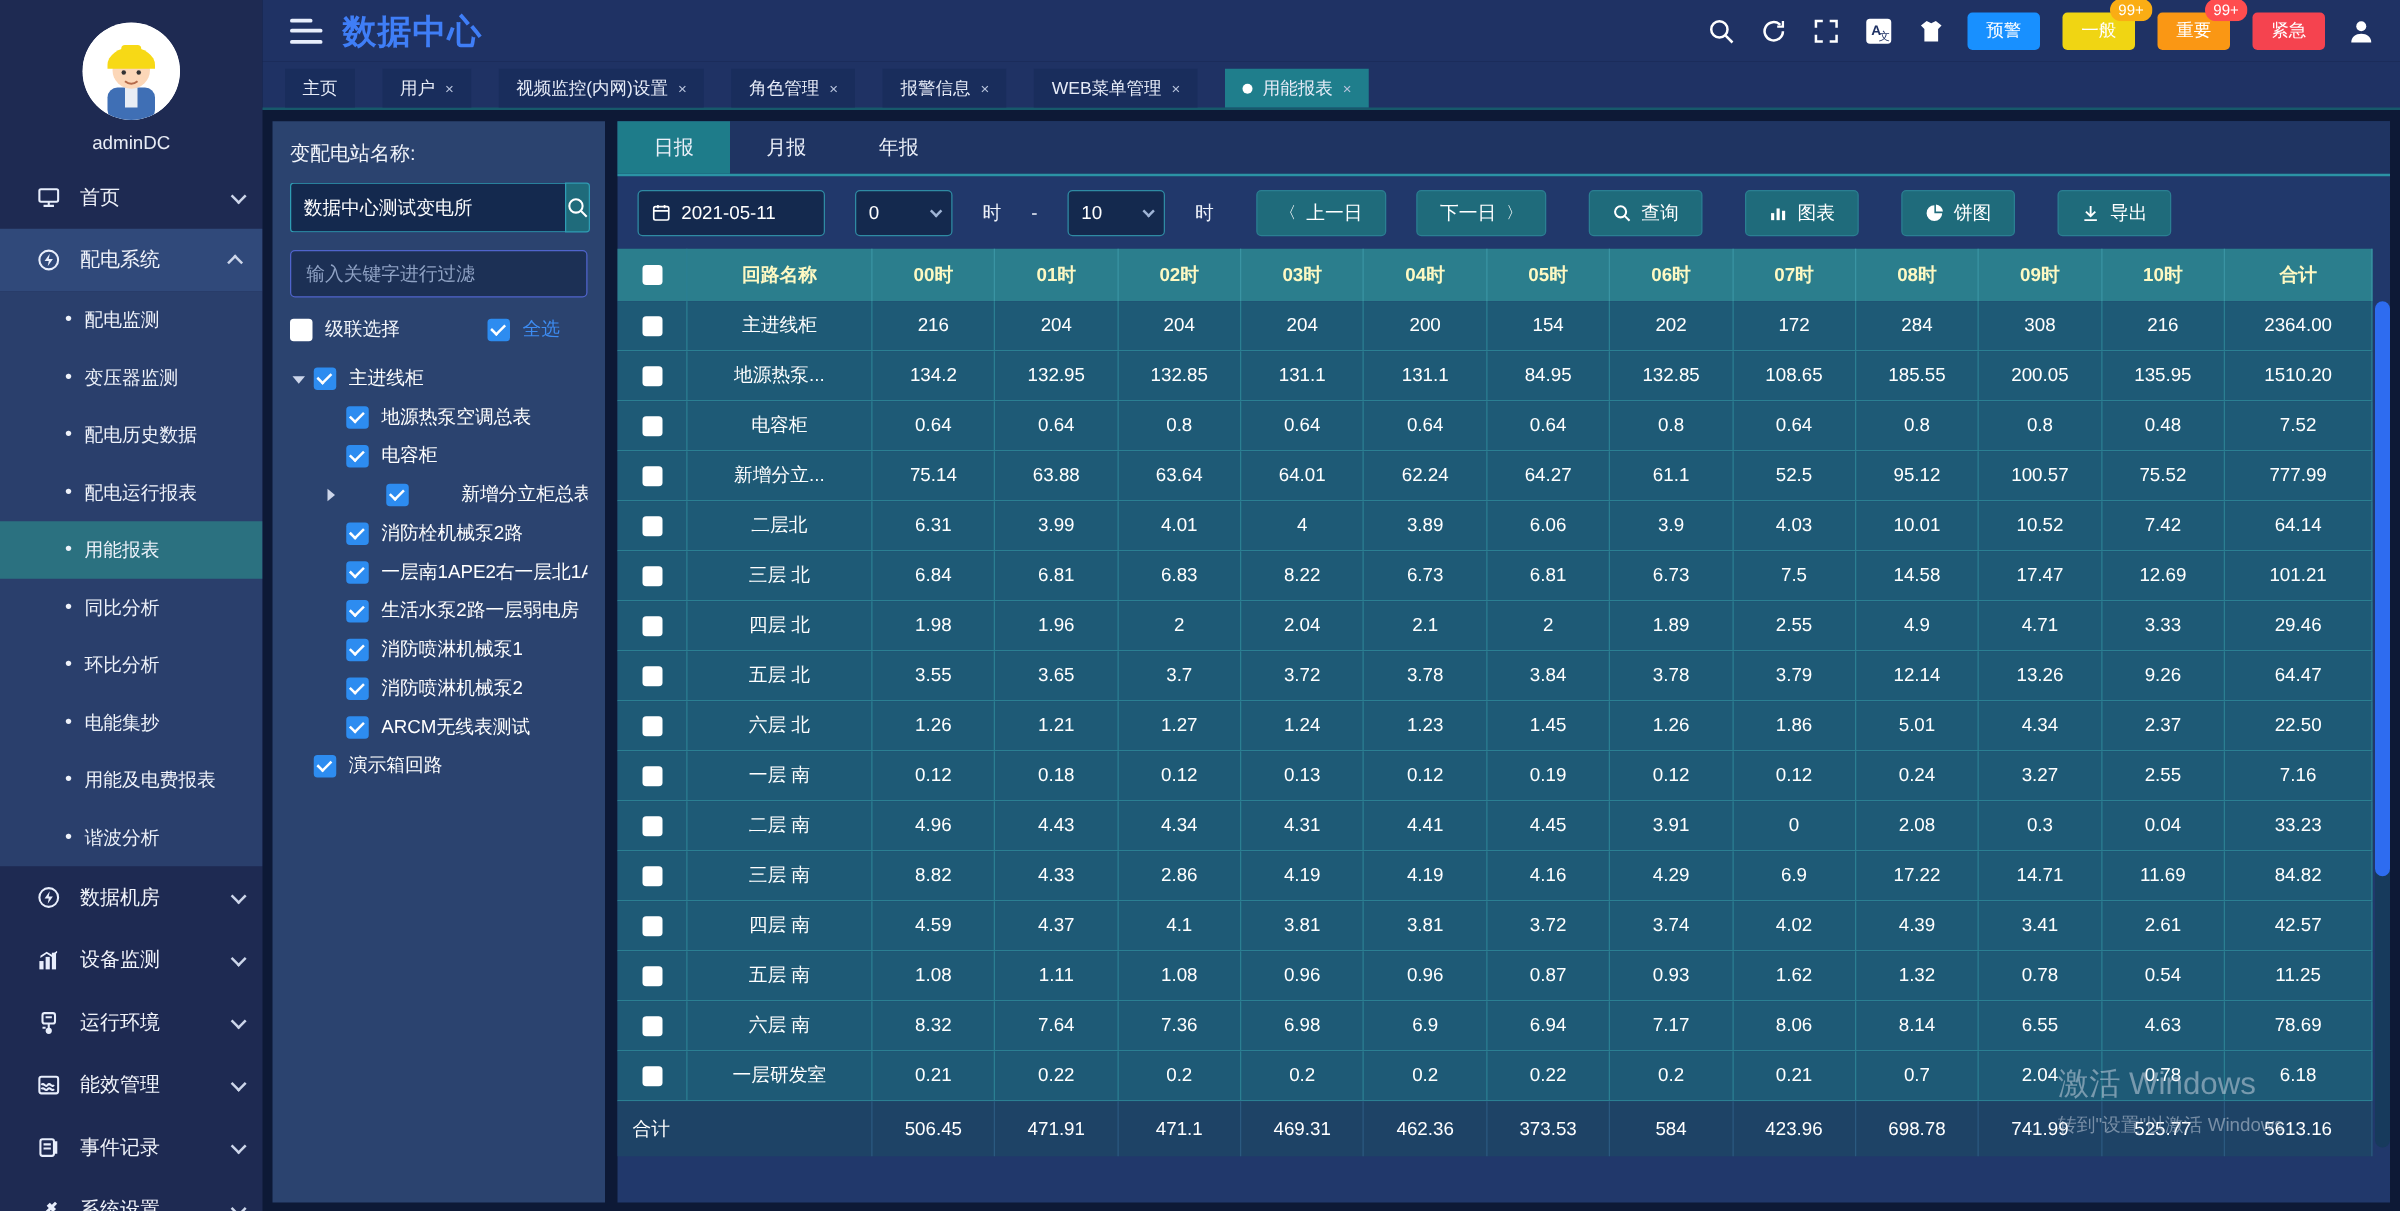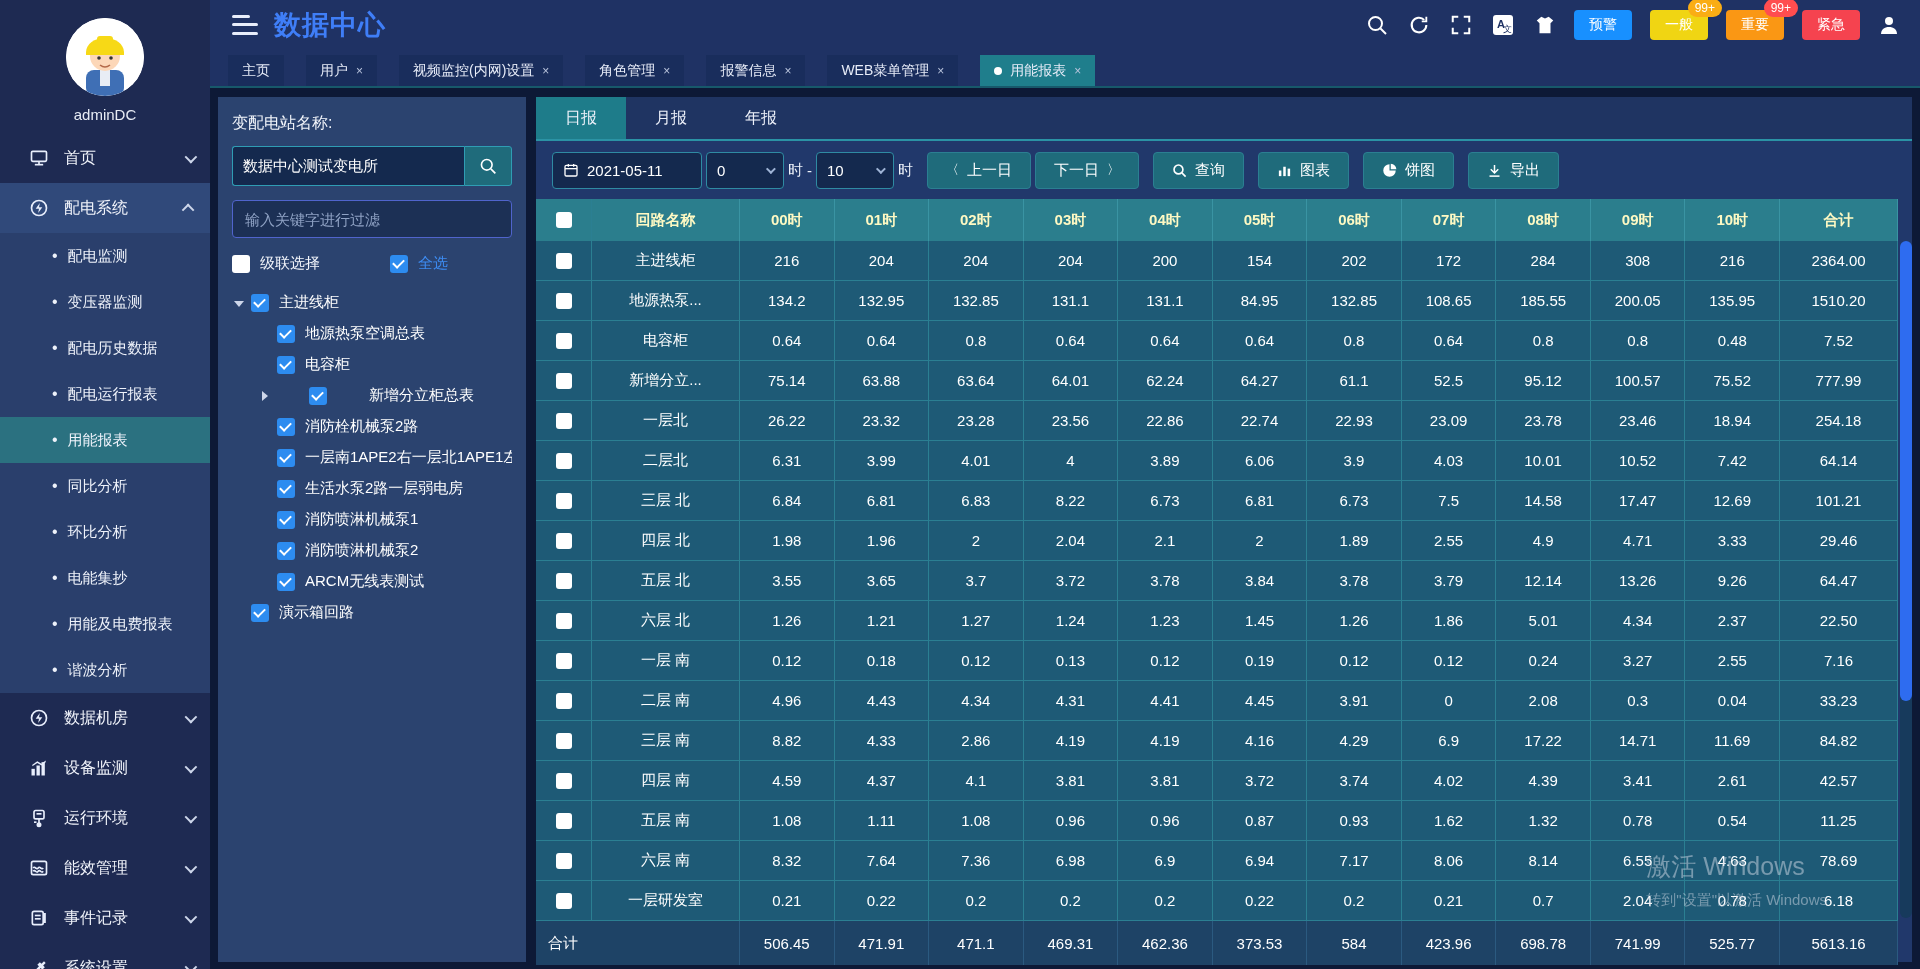--- a/index.html
+++ b/index.html
@@ -37,21 +37,21 @@
   .badge { position:absolute; top:-11px; right:-14px; background:#faad14; color:#fff; border-radius:10px; font-size:12px; line-height:16px; padding:0 6px; border:1px solid #fff0; }
 
   .tabstrip { height:39px; background:#1f3264; display:flex; align-items:flex-end; padding-left:18px; gap:22px; flex:none; border-bottom:2px solid #17596b; }
   .chip { height:31px; background:#192d5c; color:#e7ecf8; font-size:14px; display:flex; align-items:center; padding:0 14px; cursor:pointer; gap:8px; }
   .chip .x { font-size:12px; color:#b9c4dd; }
   .chip.active { background:#1f7e8c; }
   .chip .dot { width:8px; height:8px; border-radius:50%; background:#fff; display:inline-block; }
 
   
   .content { flex:1; display:flex; padding:9px 8px 7px 8px; gap:10px; min-height:0; }
-  .left-panel { width:308px; background:#2b436f; flex:none; padding:16px 14px; overflow:hidden; }
+  .left-panel { width:266px; background:#2b436f; flex:none; padding:16px 14px; overflow:hidden; }
   .lp-label { font-size:16px; color:#f2f5fb; margin-bottom:12px; }
   .station-row { display:flex; }
   .station-input { flex:1; height:40px; background:#14294e; border:1px solid #2f9db4; border-right:none; border-radius:3px 0 0 3px; color:#fff; font-size:15px; padding:0 10px; outline:none; }
   .station-search { width:48px; height:40px; background:#1f6b7b; border:1px solid #2f9db4; border-radius:0 3px 3px 0; display:flex; align-items:center; justify-content:center; cursor:pointer; }
   .filter-input { width:100%; height:38px; margin-top:14px; background:#1c3055; border:1px solid #5064cc; border-radius:4px; color:#9fb0cf; font-size:15px; padding:0 12px; outline:none; }
   .filter-input::placeholder { color:#8fa2c4; }
   .check-row { display:flex; align-items:center; margin-top:16px; font-size:15px; }
   .cb { width:18px; height:18px; border-radius:3px; flex:none; display:inline-block; position:relative; cursor:pointer; }
   .cb.off { background:#fff; }
   .cb.on { background:#2d8cf0; }
@@ -63,21 +63,21 @@
   .tree-row { display:flex; align-items:center; height:31px; cursor:pointer; }
   .caret { width:14px; height:14px; flex:none; margin-right:5px; position:relative; }
   .caret.down::after { content:""; position:absolute; left:2px; top:5px; border-left:5px solid transparent; border-right:5px solid transparent; border-top:6px solid #cdd6ea; }
   .caret.right::after { content:""; position:absolute; left:4px; top:2px; border-top:5px solid transparent; border-bottom:5px solid transparent; border-left:6px solid #cdd6ea; }
   .tree-row .t-label { margin-left:10px; white-space:nowrap; overflow:hidden; }
 
   .main-panel { flex:1; background:#21386b; display:flex; flex-direction:column; min-width:0; position:relative; }
   .report-tabs { height:44px; background:#1f3462; display:flex; flex:none; border-bottom:2px solid #2b93a5; }
   .rtab { width:90px; display:flex; align-items:center; justify-content:center; font-size:16px; color:#edf1fa; cursor:pointer; }
   .rtab.active { background:#1e7c8a; }
-  .controls { height:58px; display:flex; align-items:center; gap:4px; padding:0 16px; flex:none; }
+  .controls { height:58px; display:flex; align-items:center; gap:24px; padding:0 16px; flex:none; }
   .date-box { width:150px; height:37px; background:#14294e; border:1px solid #2f8ba3; border-radius:4px; display:flex; align-items:center; padding:0 10px; gap:8px; font-size:15px; cursor:pointer; }
   .sel-box { width:78px; height:37px; background:#14294e; border:1px solid #2f8ba3; border-radius:4px; display:flex; align-items:center; justify-content:space-between; padding:0 10px; font-size:15px; cursor:pointer; }
   .sel-box .chev { width:7px; height:7px; border-color:#9fb4d6; }
   .unit { font-size:15px; color:#eef2fa; }
   .t-btn { height:37px; padding:0 18px; background:#1f6b7b; border:1px solid #2b7f92; border-radius:4px; color:#fff; font-size:15px; display:flex; align-items:center; gap:8px; cursor:pointer; }
   .t-btn.gap { margin-left:10px; }
 
   
   .table-wrap { flex:1; margin:0 14px 0 0; position:relative; min-height:0; }
   .grid-row { display:grid; grid-template-columns:56px 148px repeat(11,1fr) 118px; align-items:stretch; }
@@ -577,38 +577,20 @@
                 <div class="cell">52.5</div>
                 <div class="cell">95.12</div>
                 <div class="cell">100.57</div>
                 <div class="cell">75.52</div>
                 <div class="cell">777.99</div>
               </div>
               <div class="tb-row grid-row">
                 <div class="cell">
                   <span class="cb off table"></span>
                 </div>
-                <div class="cell name-cell">一层北</div>
-                <div class="cell">26.22</div>
-                <div class="cell">23.32</div>
-                <div class="cell">23.28</div>
-                <div class="cell">23.56</div>
-                <div class="cell">22.86</div>
-                <div class="cell">22.74</div>
-                <div class="cell">22.93</div>
-                <div class="cell">23.09</div>
-                <div class="cell">23.78</div>
-                <div class="cell">23.46</div>
-                <div class="cell">18.94</div>
-                <div class="cell">254.18</div>
-              </div>
-              <div class="tb-row grid-row">
-                <div class="cell">
-                  <span class="cb off table"></span>
-                </div>
                 <div class="cell name-cell">二层北</div>
                 <div class="cell">6.31</div>
                 <div class="cell">3.99</div>
                 <div class="cell">4.01</div>
                 <div class="cell">4</div>
                 <div class="cell">3.89</div>
                 <div class="cell">6.06</div>
                 <div class="cell">3.9</div>
                 <div class="cell">4.03</div>
                 <div class="cell">10.01</div>

